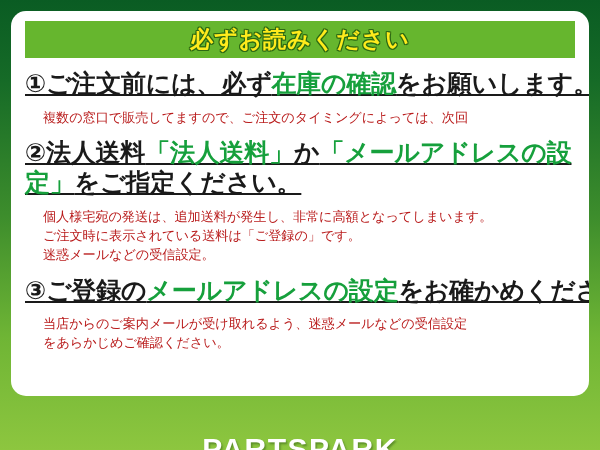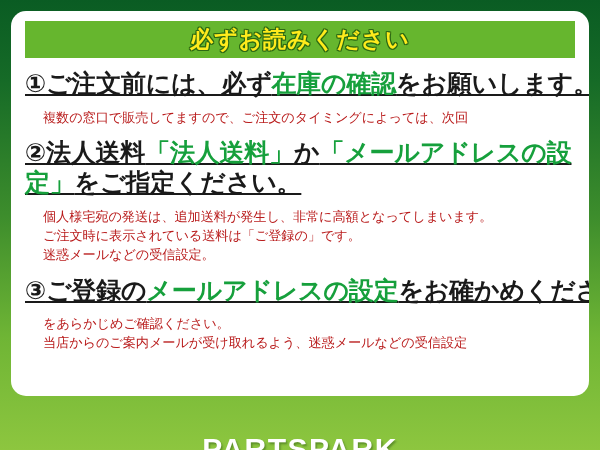--- a/index.html
+++ b/index.html
@@ -163,22 +163,22 @@
           <span class="item-body-line">ご注文時に表示されている送料は「ご登録の」です。</span>
           <span class="item-body-line">迷惑メールなどの受信設定。</span>
         </div>
       </li>
 
       <li class="notice-item">
         <div class="item-heading">
           <span class="item-marker">③</span><span>ご登録の</span><span class="hl">メールアドレスの設定</span><span>をお確かめください。</span>
         </div>
         <div class="item-body">
+          <span class="item-body-line">当店からのご案内メールが受け取れるよう、迷惑メールなどの受信設定</span>
           <span class="item-body-line">をあらかじめご確認ください。</span>
-          <span class="item-body-line">当店からのご案内メールが受け取れるよう、迷惑メールなどの受信設定</span>
         </div>
       </li>
 
     </ul>
   </div>
 
   <div id="brand-footer">
     <span id="brand-text">PARTSPARK</span>
   </div>
 

